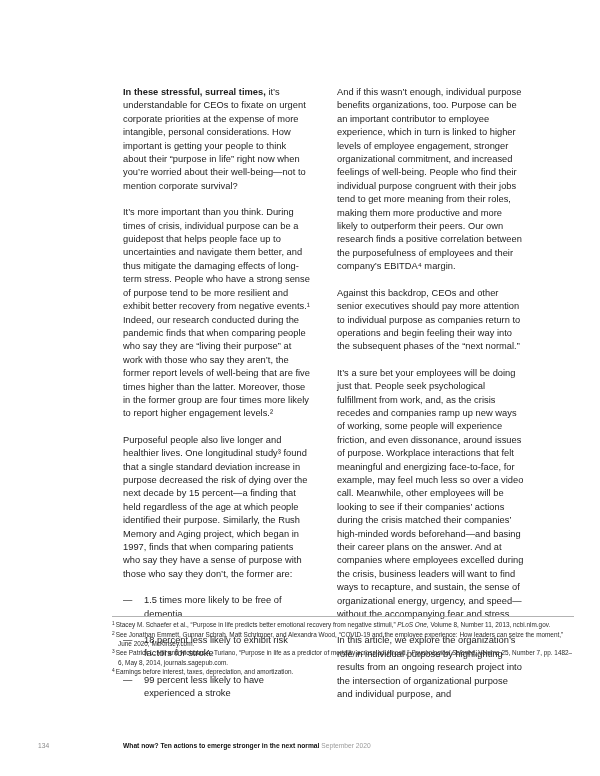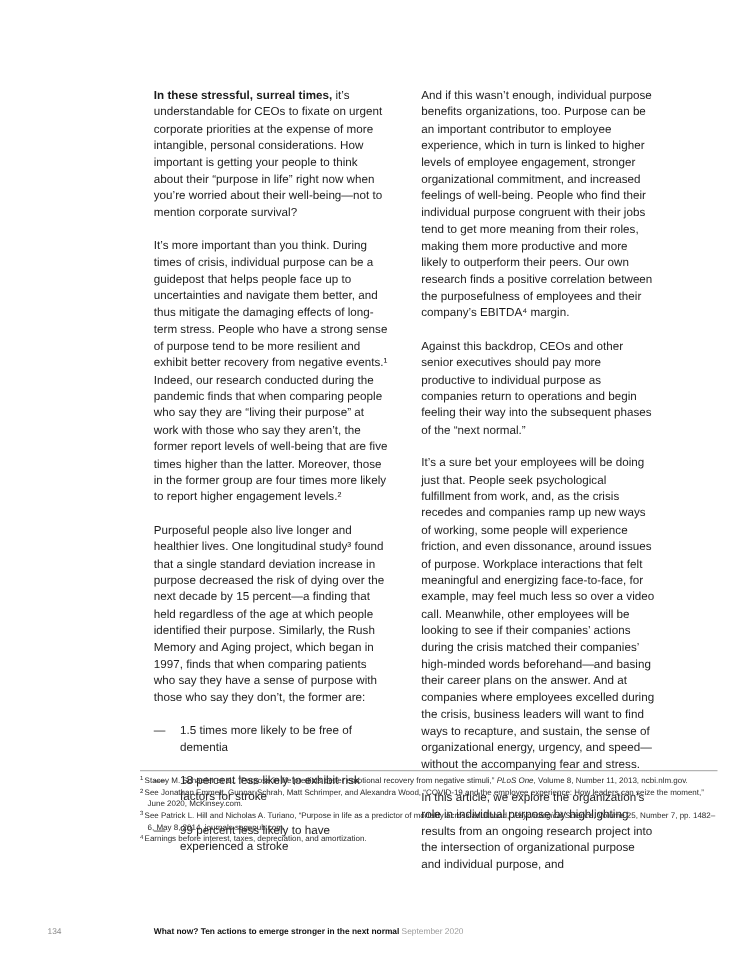--- a/index.html
+++ b/index.html
@@ -19,20 +19,21 @@
     width:401px;
     display:flex;
     gap:27px;
   }
   .col {
     width:187px;
     font-size:9.3px;
     line-height:13.4px;
     letter-spacing:0.02px;
     text-align:left;
+    margin-top:16px;
   }
   .col p { margin:0 0 13px 0; }
   .col p:last-child { margin-bottom:0; }
   .lead { font-weight:bold; }
   .bullet-list { margin-top:13px; }
   .bullet {
     display:flex;
     margin-bottom:13px;
   }
   .bullet .dash {
@@ -107,21 +108,21 @@
         <div class="bullet">
           <span class="dash">—</span>
           <span class="btext">99 percent less likely to have experienced a stroke</span>
         </div>
       </div>
     </div>
 
     <div class="col">
       <p>And if this wasn’t enough, individual purpose benefits organizations, too. Purpose can be an important contributor to employee experience, which in turn is linked to higher levels of employee engagement, stronger organizational commitment, and increased feelings of well-being. People who find their individual purpose congruent with their jobs tend to get more meaning from their roles, making them more productive and more likely to outperform their peers. Our own research finds a positive correlation between the purposefulness of employees and their company’s EBITDA⁴ margin.</p>
 
-      <p>Against this backdrop, CEOs and other senior executives should pay more productive to individual purpose as companies return to operations and begin feeling their way into the subsequent phases of the “next normal.”</p>
+      <p>Against this backdrop, CEOs and other senior executives should pay more attention to individual purpose as companies return to operations and begin feeling their way into the subsequent phases of the “next normal.”</p>
 
       <p>It’s a sure bet your employees will be doing just that. People seek psychological fulfillment from work, and, as the crisis recedes and companies ramp up new ways of working, some people will experience friction, and even dissonance, around issues of purpose. Workplace interactions that felt meaningful and energizing face-to-face, for example, may feel much less so over a video call. Meanwhile, other employees will be looking to see if their companies’ actions during the crisis matched their companies’ high-minded words beforehand—and basing their career plans on the answer. And at companies where employees excelled during the crisis, business leaders will want to find ways to recapture, and sustain, the sense of organizational energy, urgency, and speed—without the accompanying fear and stress.</p>
 
       <p>In this article, we explore the organization’s role in individual purpose by highlighting results from an ongoing research project into the intersection of organizational purpose and individual purpose, and</p>
     </div>
 
   </div>
 
   <div class="footnotes">
     <div class="fn"><sup>1</sup><span>Stacey M. Schaefer et al., “Purpose in life predicts better emotional recovery from negative stimuli,” </span><span class="it">PLoS One</span><span>, Volume 8, Number 11, 2013, ncbi.nlm.gov.</span></div>

